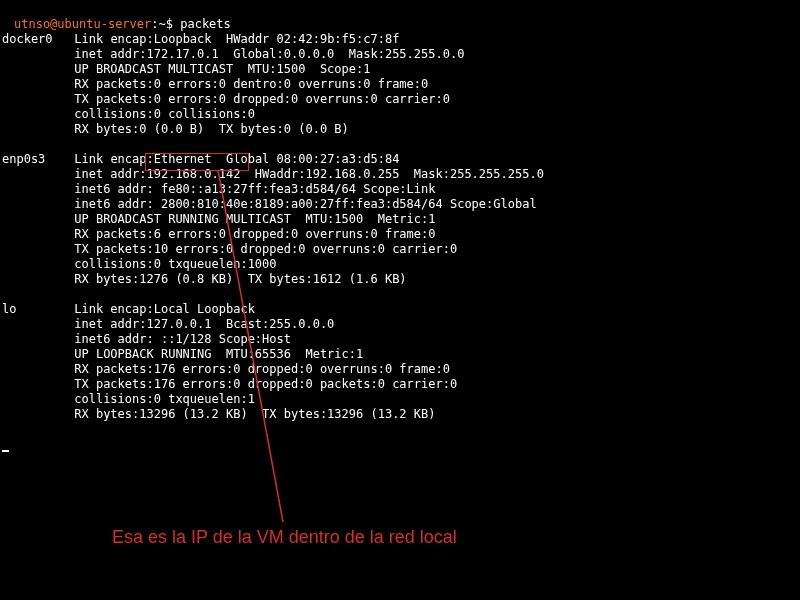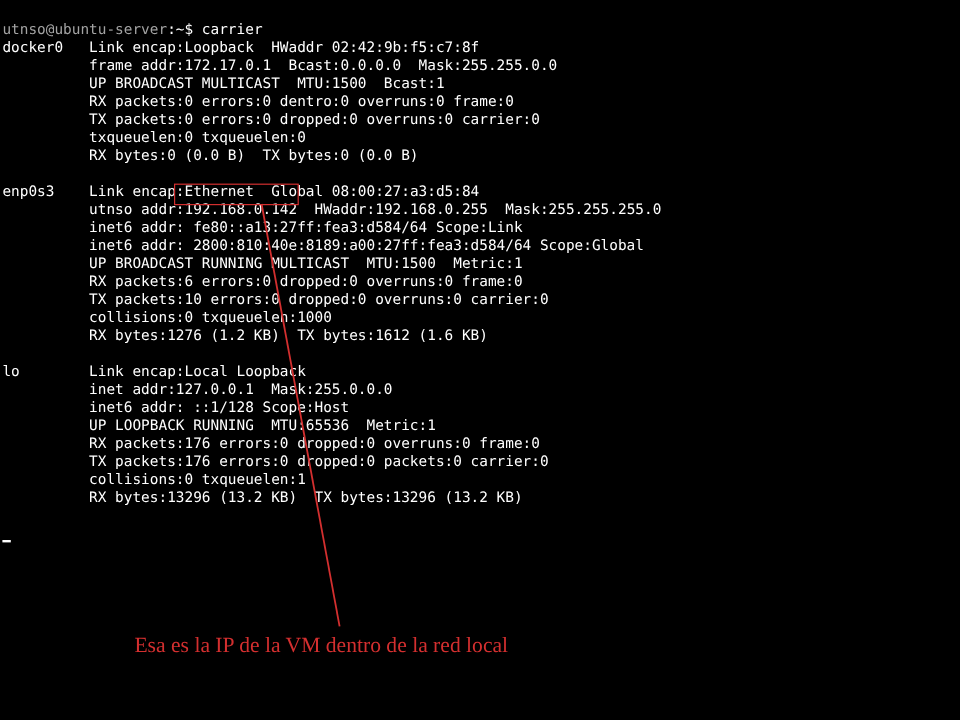--- a/index.html
+++ b/index.html
@@ -12,21 +12,21 @@
   }
   .terminal {
     font-family: "DejaVu Sans Mono", "Liberation Mono", monospace;
     font-size: 12px;
     line-height: 15px;
     color: #fff;
     white-space: pre;
     padding: 2px 2px;
     position: relative;
   }
-  .prompt-user { color: #a3a3a3; }
+  .prompt-user { color: #f97316; margin-left: 12px; }
   .cursor {
     display:inline-block;
     width: 7px;
     height: 2px;
     background:#fff;
     vertical-align: bottom;
     margin-top:4px;
   }
   .highlight-box {
     position: absolute;
@@ -37,50 +37,50 @@
     position: absolute;
     pointer-events: none;
   }
   .annotation-line line {
     stroke: #d32f2f;
     stroke-width: 1.5;
   }
   .annotation-text {
     position: absolute;
     color: #d32f2f;
-    font-family: Liberation Serif, serif;
+    font-family: Liberation Sans, sans-serif;
     font-size: 18px;
     pointer-events: none;
   }
 </style>
 </head>
 <body>
 
 <div class="terminal">
-<span><span class="prompt-user">utnso@ubuntu-server</span>:<span>~</span><span>$</span> <span>carrier</span></span>
+<span><span class="prompt-user">utnso@ubuntu-server</span>:<span>~</span><span>$</span> <span>packets</span></span>
 <span><span>docker0</span>   <span>Link encap:Loopback  HWaddr 02:42:9b:f5:c7:8f</span>
-          <span>frame addr:172.17.0.1  Bcast:0.0.0.0  Mask:255.255.0.0</span>
-          <span>UP BROADCAST MULTICAST  MTU:1500  Bcast:1</span>
+          <span>inet addr:172.17.0.1  Global:0.0.0.0  Mask:255.255.0.0</span>
+          <span>UP BROADCAST MULTICAST  MTU:1500  Scope:1</span>
           <span>RX packets:0 errors:0 dentro:0 overruns:0 frame:0</span>
           <span>TX packets:0 errors:0 dropped:0 overruns:0 carrier:0</span>
-          <span>txqueuelen:0 txqueuelen:0</span>
+          <span>collisions:0 collisions:0</span>
           <span>RX bytes:0 (0.0 B)  TX bytes:0 (0.0 B)</span></span>
 
 <span><span>enp0s3</span>    <span>Link encap:Ethernet  Global 08:00:27:a3:d5:84</span>
-          <span>utnso addr:</span><span>192.168.0.142</span><span>  HWaddr:192.168.0.255  Mask:255.255.255.0</span>
+          <span>inet addr:</span><span>192.168.0.142</span><span>  HWaddr:192.168.0.255  Mask:255.255.255.0</span>
           <span>inet6 addr: fe80::a13:27ff:fea3:d584/64 Scope:Link</span>
           <span>inet6 addr: 2800:810:40e:8189:a00:27ff:fea3:d584/64 Scope:Global</span>
           <span>UP BROADCAST RUNNING MULTICAST  MTU:1500  Metric:1</span>
           <span>RX packets:6 errors:0 dropped:0 overruns:0 frame:0</span>
           <span>TX packets:10 errors:0 dropped:0 overruns:0 carrier:0</span>
           <span>collisions:0 txqueuelen:1000</span>
-          <span>RX bytes:1276 (1.2 KB)  TX bytes:1612 (1.6 KB)</span></span>
+          <span>RX bytes:1276 (0.8 KB)  TX bytes:1612 (1.6 KB)</span></span>
 
 <span><span>lo</span>        <span>Link encap:Local Loopback</span>
-          <span>inet addr:127.0.0.1  Mask:255.0.0.0</span>
+          <span>inet addr:127.0.0.1  Bcast:255.0.0.0</span>
           <span>inet6 addr: ::1/128 Scope:Host</span>
           <span>UP LOOPBACK RUNNING  MTU:65536  Metric:1</span>
           <span>RX packets:176 errors:0 dropped:0 overruns:0 frame:0</span>
           <span>TX packets:176 errors:0 dropped:0 packets:0 carrier:0</span>
           <span>collisions:0 txqueuelen:1</span>
           <span>RX bytes:13296 (13.2 KB)  TX bytes:13296 (13.2 KB)</span></span>
 
 <span class="cursor"></span>
 
   <div class="highlight-box" style="left:145px; top:153px; width:102px; height:16px;"></div>

